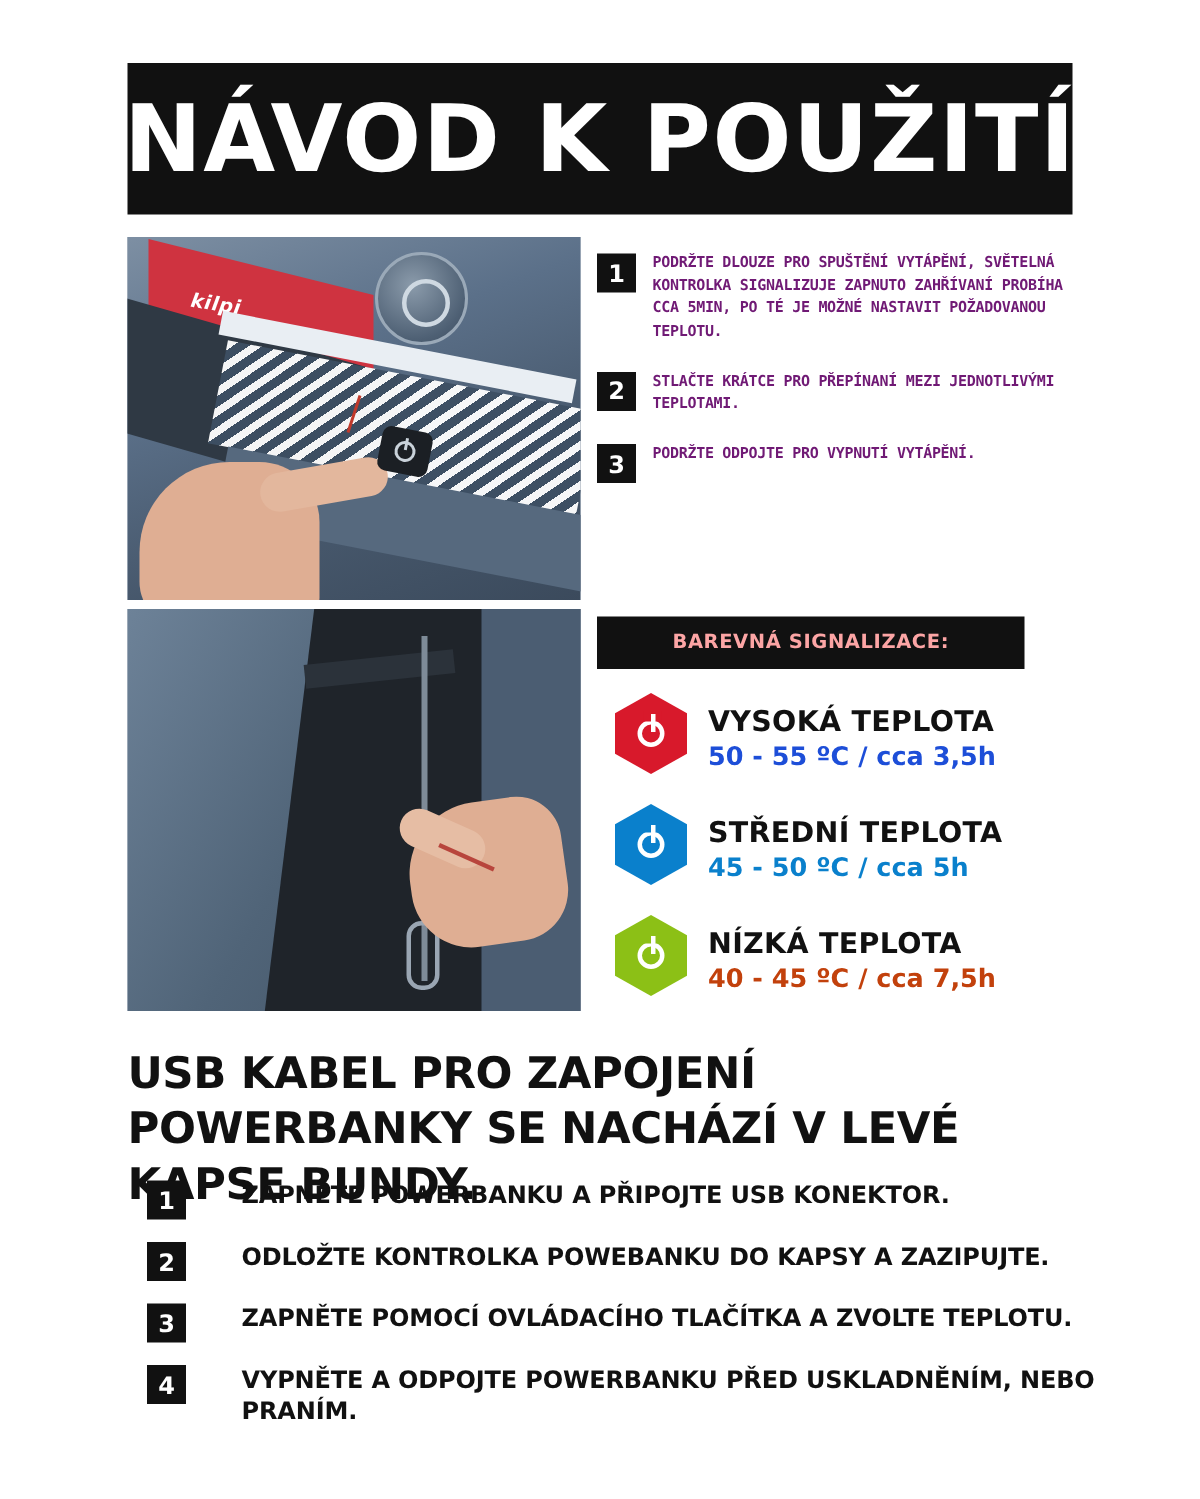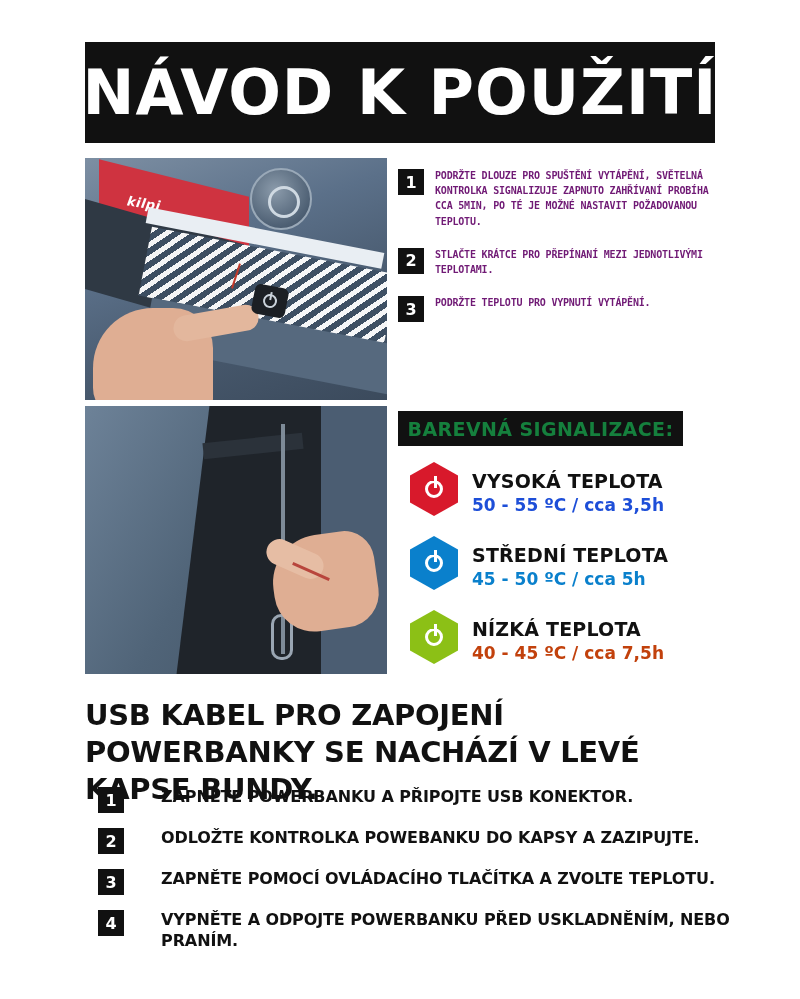--- a/index.html
+++ b/index.html
@@ -277,23 +277,23 @@
     left: 398px;
     top: 411px;
     width: 285px;
     height: 35px;
     background: #111111;
     display: flex;
     align-items: center;
     justify-content: center;
   }
   .sig-banner span {
-    color: #15803d;
-    font-weight: bold;
-    font-size: 19px;
+    color: #fca5a5;
+    font-weight: bold;
+    font-size: 13px;
     letter-spacing: 0.4px;
   }
 
   .sig-list {
     position: absolute;
     left: 410px;
     top: 462px;
     width: 320px;
   }
   .sig-row {
@@ -441,21 +441,21 @@
       <div class="step-text">PODRŽTE DLOUZE PRO SPUŠTĚNÍ VYTÁPĚNÍ, SVĚTELNÁ KONTROLKA SIGNALIZUJE ZAPNUTO ZAHŘÍVANÍ PROBÍHA CCA 5MIN, PO TÉ JE MOŽNÉ NASTAVIT POŽADOVANOU TEPLOTU.</div>
     </div>
 
     <div class="step-row">
       <div class="step-num">2</div>
       <div class="step-text">STLAČTE KRÁTCE PRO PŘEPÍNANÍ MEZI JEDNOTLIVÝMI TEPLOTAMI.</div>
     </div>
 
     <div class="step-row">
       <div class="step-num">3</div>
-      <div class="step-text">PODRŽTE TEPLOTU PRO VYPNUTÍ VYTÁPĚNÍ.</div>
+      <div class="step-text">PODRŽTE ODPOJTE PRO VYPNUTÍ VYTÁPĚNÍ.</div>
     </div>
 
   </div>
 
   <div class="sig-banner">
     <span>BAREVNÁ SIGNALIZACE:</span>
   </div>
 
   <div class="sig-list">
 

